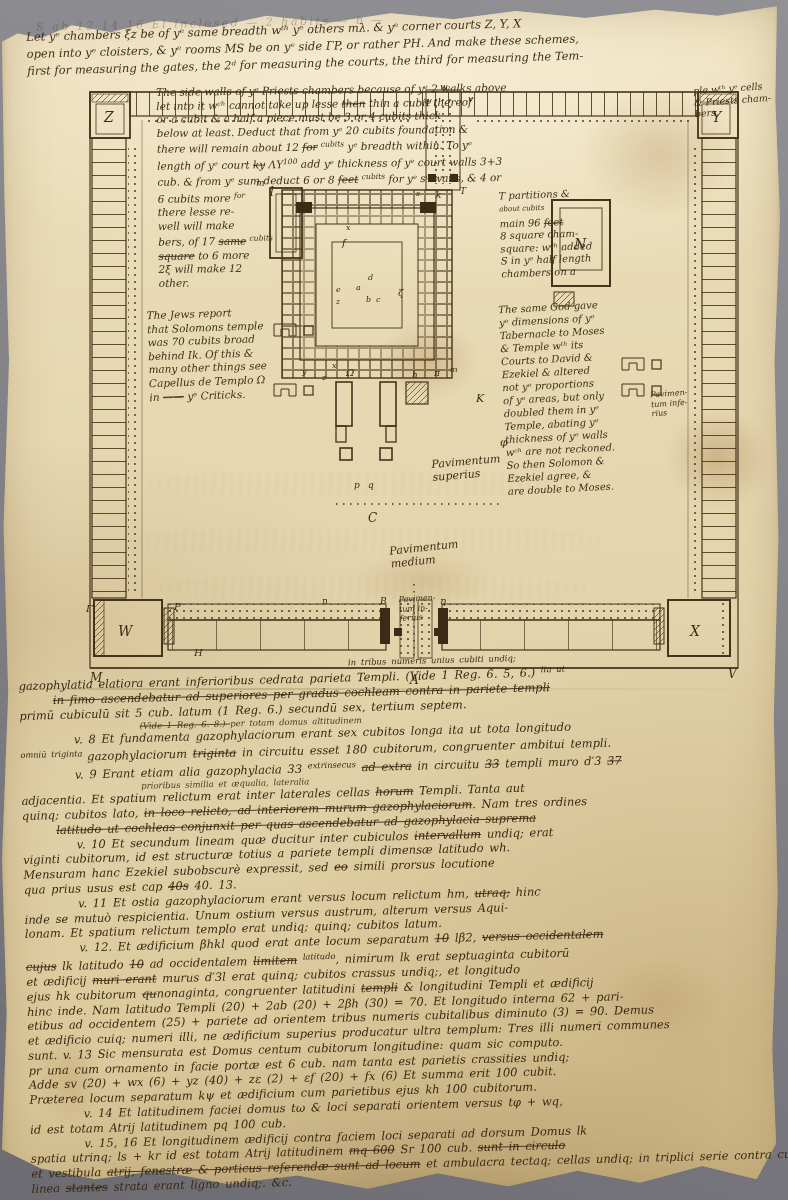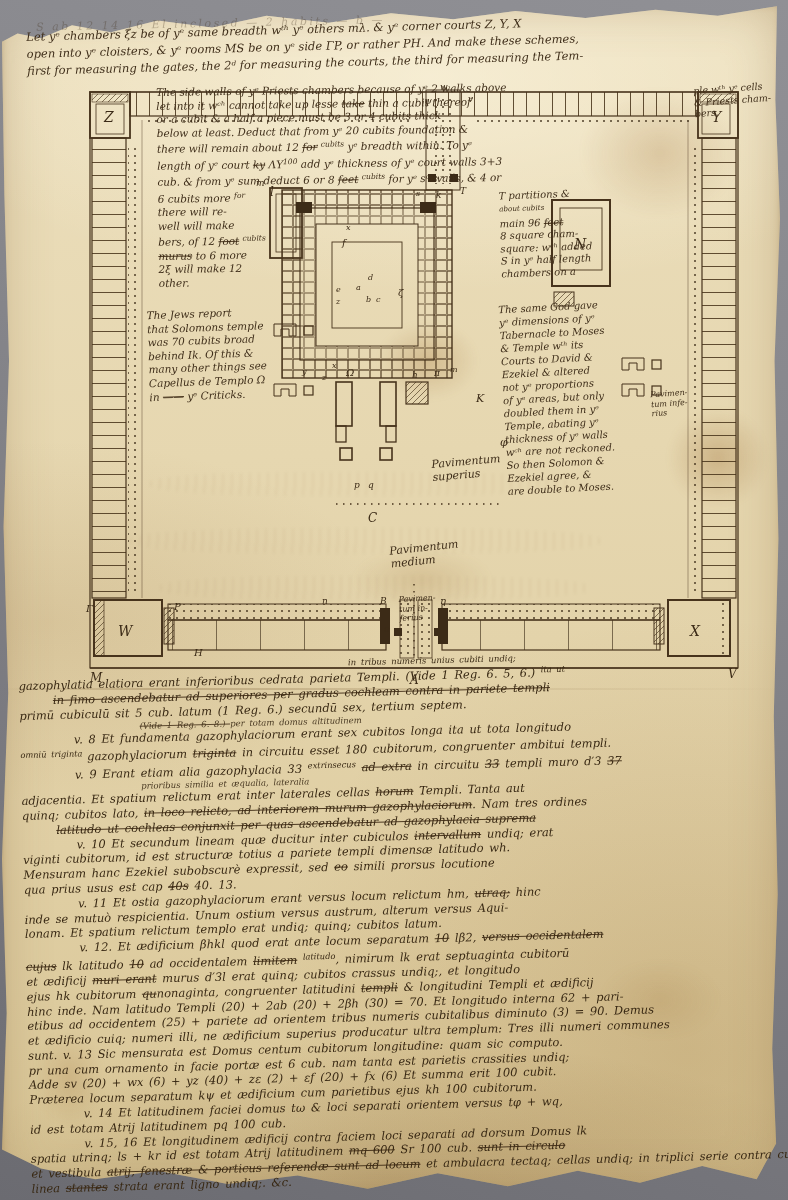--- a/index.html
+++ b/index.html
@@ -262,31 +262,31 @@
         <text x="34" y="552" font-size="14">W</text>
         <text x="606" y="552" font-size="14">X</text>
         <text x="6" y="598" font-size="12">M</text>
         <text x="326" y="600" font-size="12">A</text>
         <text x="644" y="594" font-size="12">V</text>
       </g>
   </svg>
 
   <div class="hand top-note">
       <div class="tline "><span>The side walls of yᵉ Priests chambers because of yᵉ 2 walks above</span></div>
-      <div class="tline "><span>let into it wᶜʰ cannot take up lesse </span><span class="x">take</span><span> thin a cubit thereof</span></div>
+      <div class="tline "><span>let into it wᶜʰ cannot take up lesse </span><span class="x">then</span><span> thin a cubit thereof</span></div>
       <div class="tline "><span>or a cubit &amp; a half a piece must be 3 or 4 cubits thick</span></div>
       <div class="tline "><span>below at least. Deduct that from yᵉ 20 cubits foundation &amp;</span></div>
       <div class="tline "><span>there will remain about 12 </span><span class="x">for</span><span> </span><span class="s">cubits</span><span> yᵉ breadth within. To yᵉ</span></div>
       <div class="tline "><span>length of yᵉ court </span><span class="x">ky</span><span> ΛΥ</span><span class="s">100</span><span> add yᵉ thickness of yᵉ court walls 3+3</span></div>
       <div class="tline "><span>cub. &amp; from yᵉ sum deduct 6 or 8 </span><span class="x">feet</span><span> </span><span class="s">cubits</span><span> for yᵉ sᵈ walls, &amp; 4 or</span></div>
       <div class="tline "><span>6 cubits more </span><span class="s">for</span></div>
-      <div class="tline "><span>there will re-</span></div>
+      <div class="tline "><span>there lesse re-</span></div>
       <div class="tline "><span>well will make</span></div>
-      <div class="tline "><span>bers, of 12 </span><span class="x">foot</span><span> </span><span class="s">cubits</span></div>
-      <div class="tline "><span class="x">murus</span><span> to 6 more</span></div>
+      <div class="tline "><span>bers, of 17 </span><span class="x">same</span><span> </span><span class="s">cubits</span></div>
+      <div class="tline "><span class="x">square</span><span> to 6 more</span></div>
       <div class="tline "><span>2ξ will make 12</span></div>
       <div class="tline "><span>other.</span></div>
     </div>
   <div class="hand left-note">
       <div class="tline "><span>The Jews report</span></div>
       <div class="tline "><span>that Solomons temple</span></div>
       <div class="tline "><span>was 70 cubits broad</span></div>
       <div class="tline "><span>behind Ik. Of this &amp;</span></div>
       <div class="tline "><span>many other things see</span></div>
       <div class="tline "><span>Capellus de Templo Ω</span></div>

